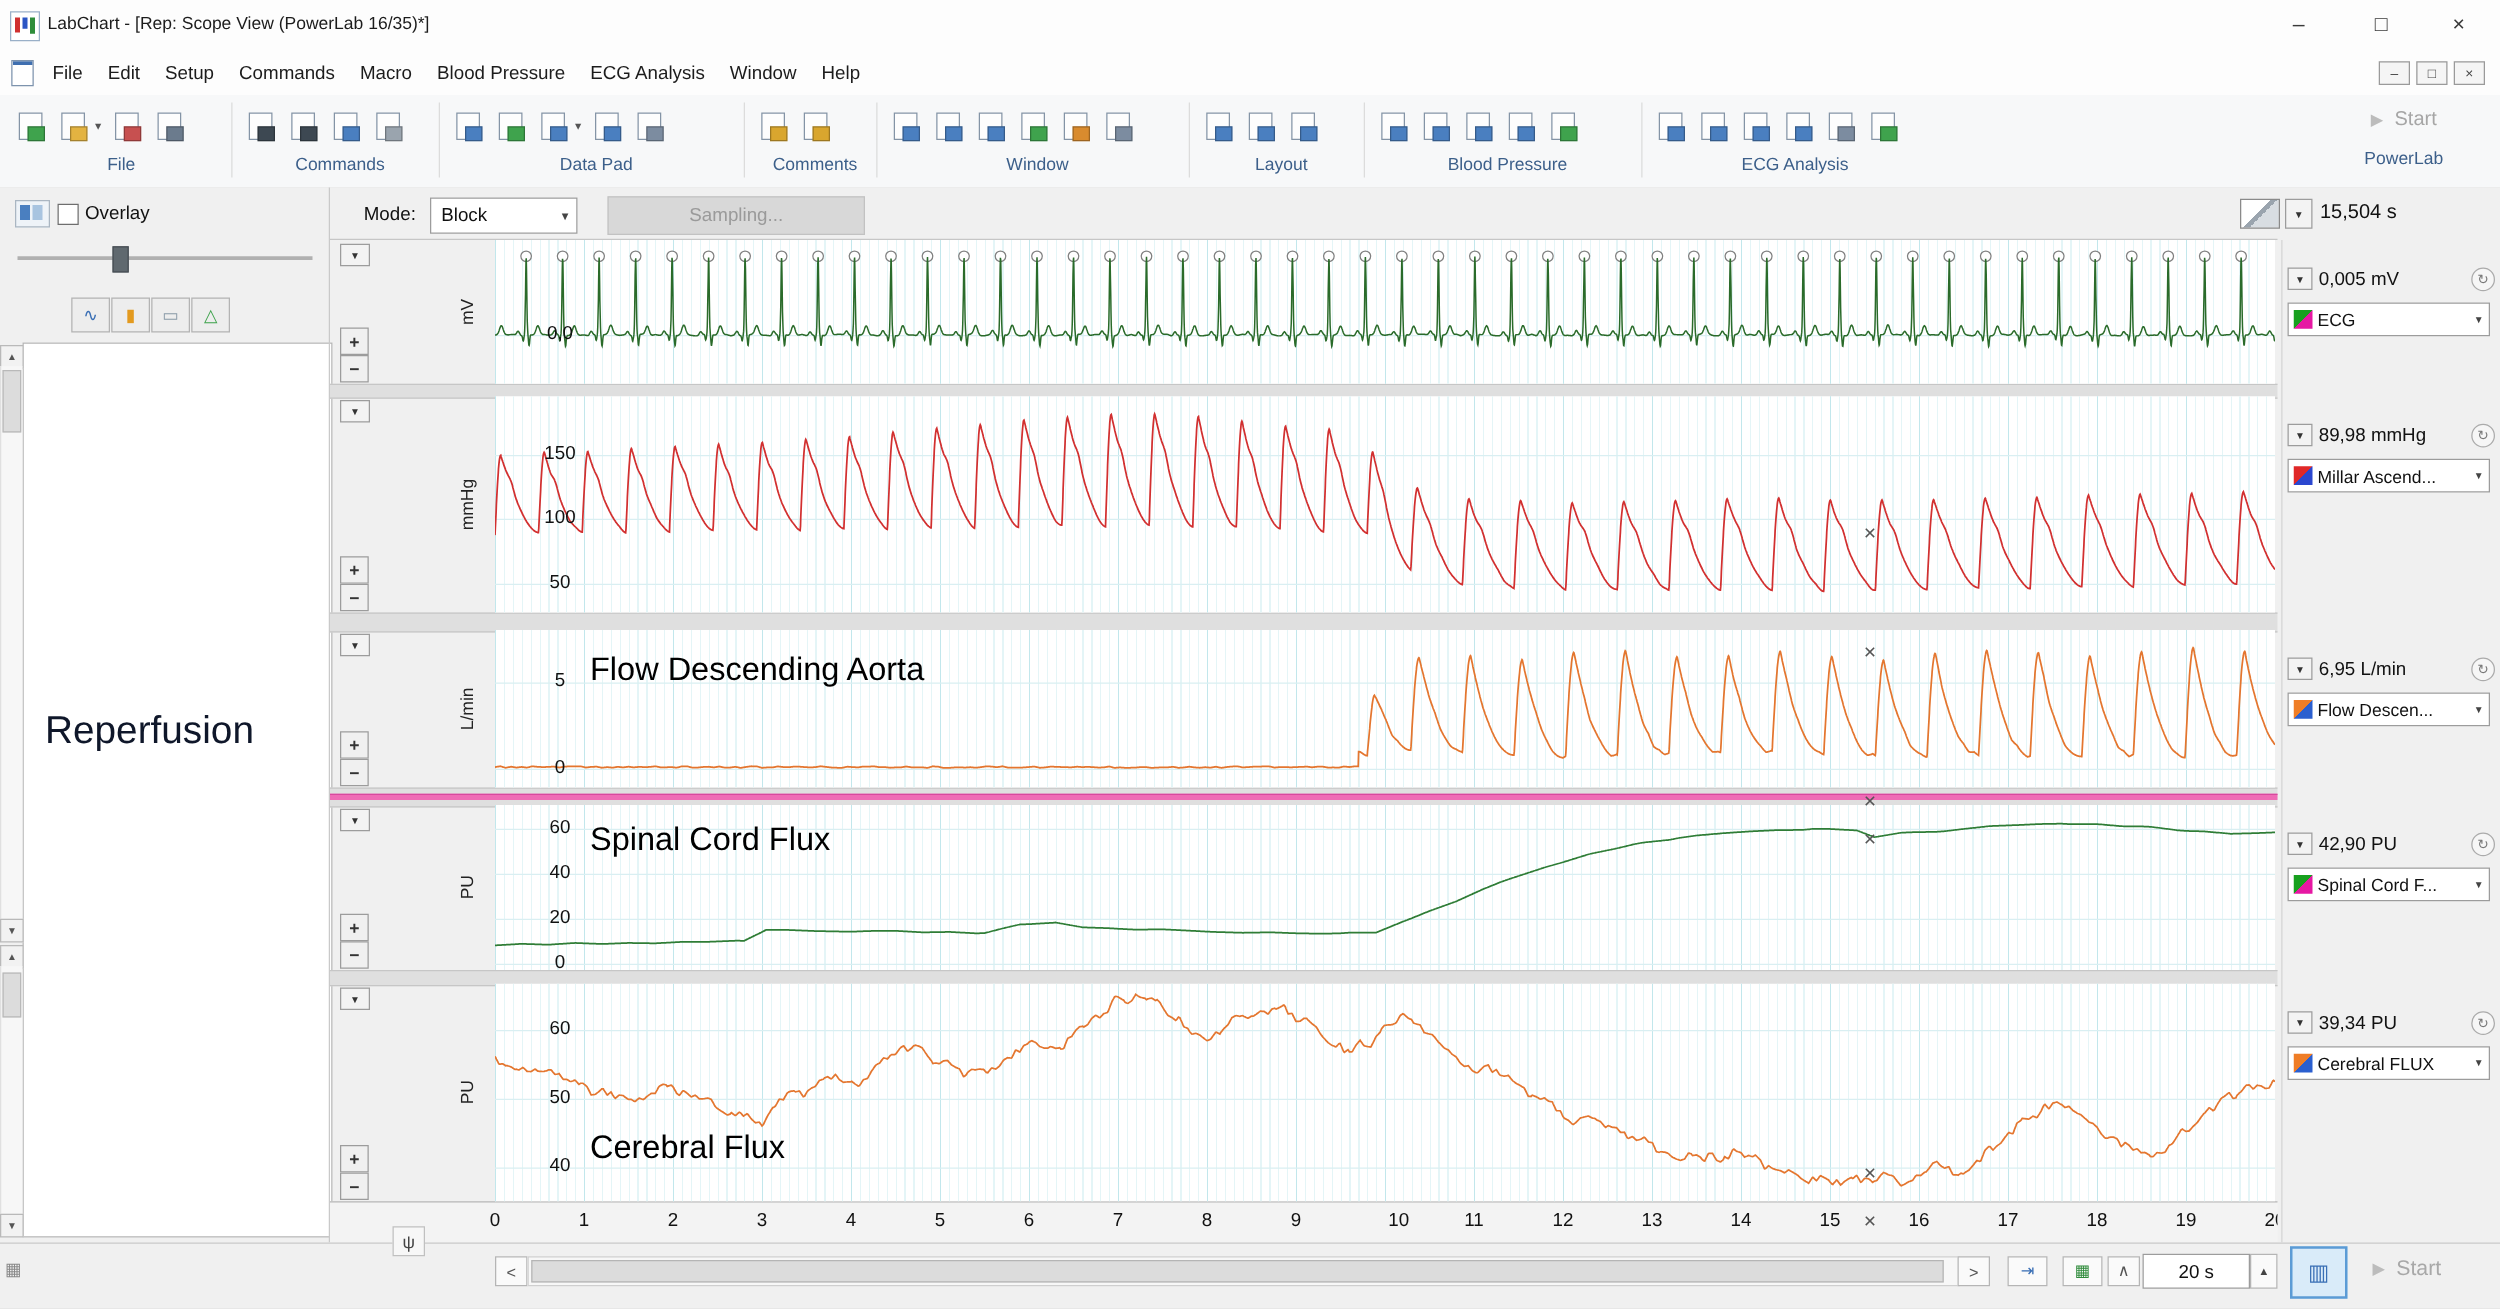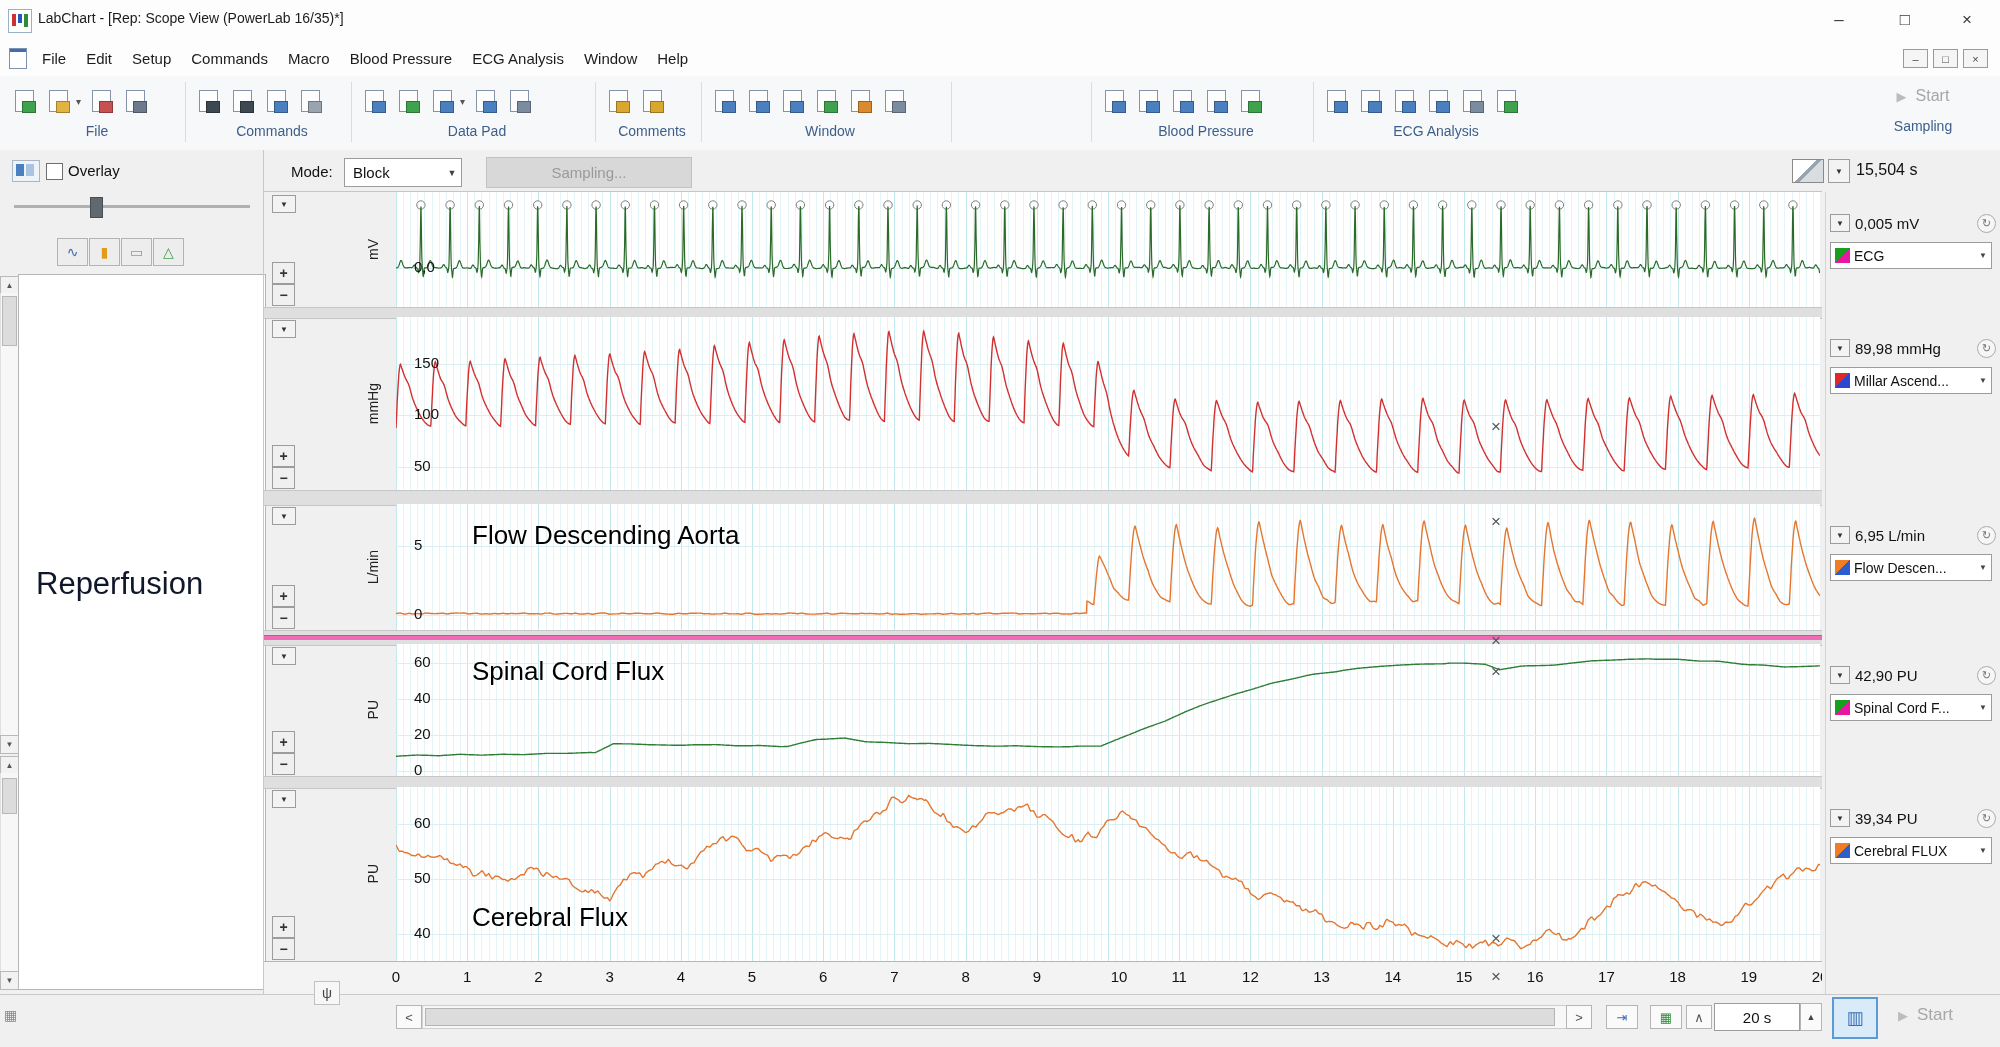--- a/index.html
+++ b/index.html
@@ -56,21 +56,21 @@
   
   .mini-btn{position:absolute;background:#f3f3f3;border:1px solid #9c9c9c;color:#333;display:flex;align-items:center;justify-content:center;font-size:8px}
   .pm{font-size:14px;font-weight:bold;background:#f0f0f0}
 
   
   .panel-plot{position:absolute;background-color:#fff;overflow:hidden;
     background-image:
       repeating-linear-gradient(to right,#c2e7ec 0 1px,transparent 1px 71.2px),
       repeating-linear-gradient(to right,#e4f5f7 0 1px,transparent 1px 7.12px)}
   .hline{position:absolute;left:0;width:100%;height:1px;background:#d9eff2}
-  .tick-label{position:absolute;width:68px;text-align:left;font-size:15px;color:#111}
+  .tick-label{position:absolute;width:68px;text-align:center;font-size:15px;color:#111}
   .overlay-title{position:absolute;font-size:26px;color:#000;white-space:nowrap}
   .unit-wrap{position:absolute;width:34px;display:flex;align-items:center;justify-content:center}
   .unit-label{writing-mode:vertical-rl;transform:rotate(180deg);font-size:14px;color:#222}
   .sep{position:absolute;left:264px;width:1558px;background:#dfdfdf;border-top:1px solid #c6c6c6;border-bottom:1px solid #c6c6c6}
   .sep-pink{position:absolute;left:0;right:0;background:#ef6bb5;border-top:1px solid #d8489e}
   .marker-x{position:absolute;color:#555;font-size:17px;z-index:6;line-height:1}
 
   
   .val-row{position:absolute;width:166px;height:22px;display:flex;align-items:center;gap:5px;z-index:6}
   .vdd{position:static;width:18px;height:16px;flex:none}
@@ -138,21 +138,21 @@
       <div class="mdi-btn">×</div>
     </div>
   </div>
 
   <div id="toolbar">
     <div id="tb-sampling">
       <div id="tb-start">
         <span class="start-arrow">▶</span>
         <span>Start</span>
       </div>
-      <div class="tb-label">Sampling</div>
+      <div class="tb-label">PowerLab</div>
     </div>
   <div class="tb-group" style="left: 8px; width: 178px;">
         <div class="tb-icons">
           <div class="tb-icon">
             <div class="tb-doc"></div>
             <div class="tb-tint" style="background: rgb(63, 163, 77);"></div>
           </div>
           <div class="tb-icon">
             <div class="tb-doc"></div>
             <div class="tb-tint" style="background: rgb(227, 179, 65);"></div>
@@ -256,20 +256,37 @@
             <div class="tb-tint" style="background: rgb(217, 139, 46);"></div>
           </div>
           <div class="tb-icon">
             <div class="tb-doc"></div>
             <div class="tb-tint" style="background: rgb(124, 140, 160);"></div>
           </div>
         </div>
         <div class="tb-label">Window</div>
       </div>
       <div class="tb-sep" style="left: 951px;"></div>
+      <div class="tb-group" style="left: 958px; width: 134px;">
+        <div class="tb-icons">
+          <div class="tb-icon">
+            <div class="tb-doc"></div>
+            <div class="tb-tint" style="background: rgb(74, 127, 192);"></div>
+          </div>
+          <div class="tb-icon">
+            <div class="tb-doc"></div>
+            <div class="tb-tint" style="background: rgb(74, 127, 192);"></div>
+          </div>
+          <div class="tb-icon">
+            <div class="tb-doc"></div>
+            <div class="tb-tint" style="background: rgb(74, 127, 192);"></div>
+          </div>
+        </div>
+        <div class="tb-label">Layout</div>
+      </div>
       <div class="tb-sep" style="left: 1091px;"></div>
       <div class="tb-group" style="left: 1098px; width: 216px;">
         <div class="tb-icons">
           <div class="tb-icon">
             <div class="tb-doc"></div>
             <div class="tb-tint" style="background: rgb(74, 127, 192);"></div>
           </div>
           <div class="tb-icon">
             <div class="tb-doc"></div>
             <div class="tb-tint" style="background: rgb(74, 127, 192);"></div>

